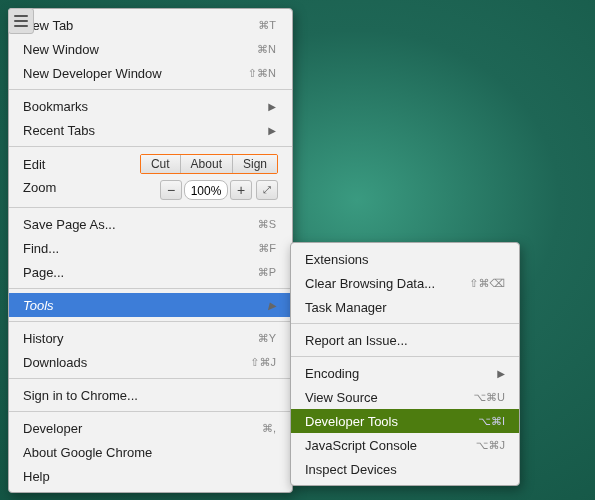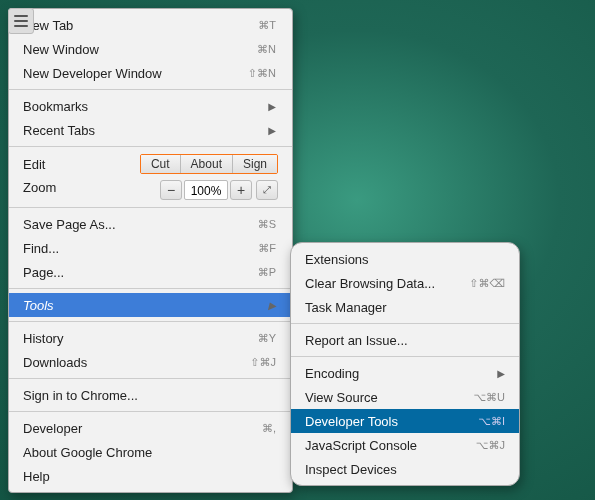--- a/index.html
+++ b/index.html
@@ -152,21 +152,21 @@
       align-items: center;
       justify-content: center;
       color: #444;
     }
 
     .zoom-value {
       width: 44px;
       height: 20px;
       background: white;
       border: 1px solid #bbb;
-      border-radius: 2px;
+      border-radius: 8px;
       text-align: center;
       font-size: 12px;
       line-height: 20px;
     }
 
     .zoom-expand {
       width: 22px;
       height: 20px;
       background: linear-gradient(to bottom, #f5f5f5, #e0e0e0);
       border: 1px solid #bbb;
@@ -187,36 +187,36 @@
     }
 
     
     .tools-submenu {
       position: absolute;
       top: 242px;
       left: 290px;
       width: 230px;
       background: #f2f2f2;
       border: 1px solid #aaa;
-      border-radius: 12px;
+      border-radius: 4px;
       box-shadow: 2px 4px 12px rgba(0,0,0,0.35);
       z-index: 60;
       padding: 4px 0;
     }
 
     .submenu-item {
       display: flex;
       align-items: center;
       justify-content: space-between;
       padding: 4px 14px;
       cursor: pointer;
       color: #222;
       min-height: 24px;
     }
-    .submenu-item.active { background: #0369a1; color: white; }
+    .submenu-item.active { background: #4d7c0f; color: white; }
     .submenu-item .shortcut { color: #888; font-size: 11px; }
     .submenu-item.active .shortcut { color: #cce; }
 
     .submenu-separator {
       height: 1px;
       background: #ccc;
       margin: 4px 0;
     }
   </style>
 </head>

